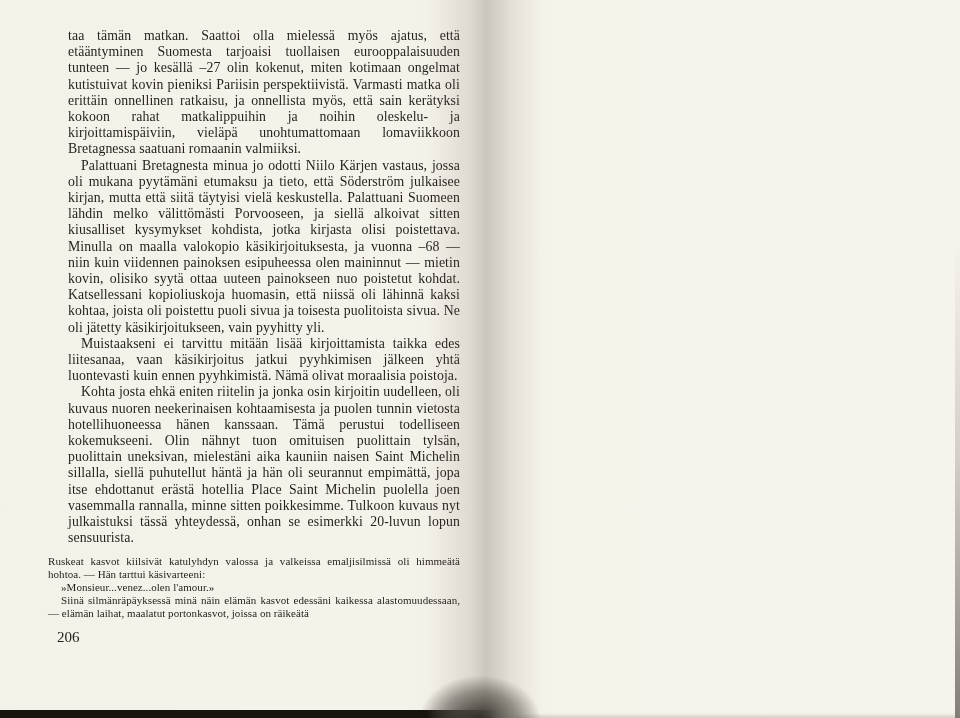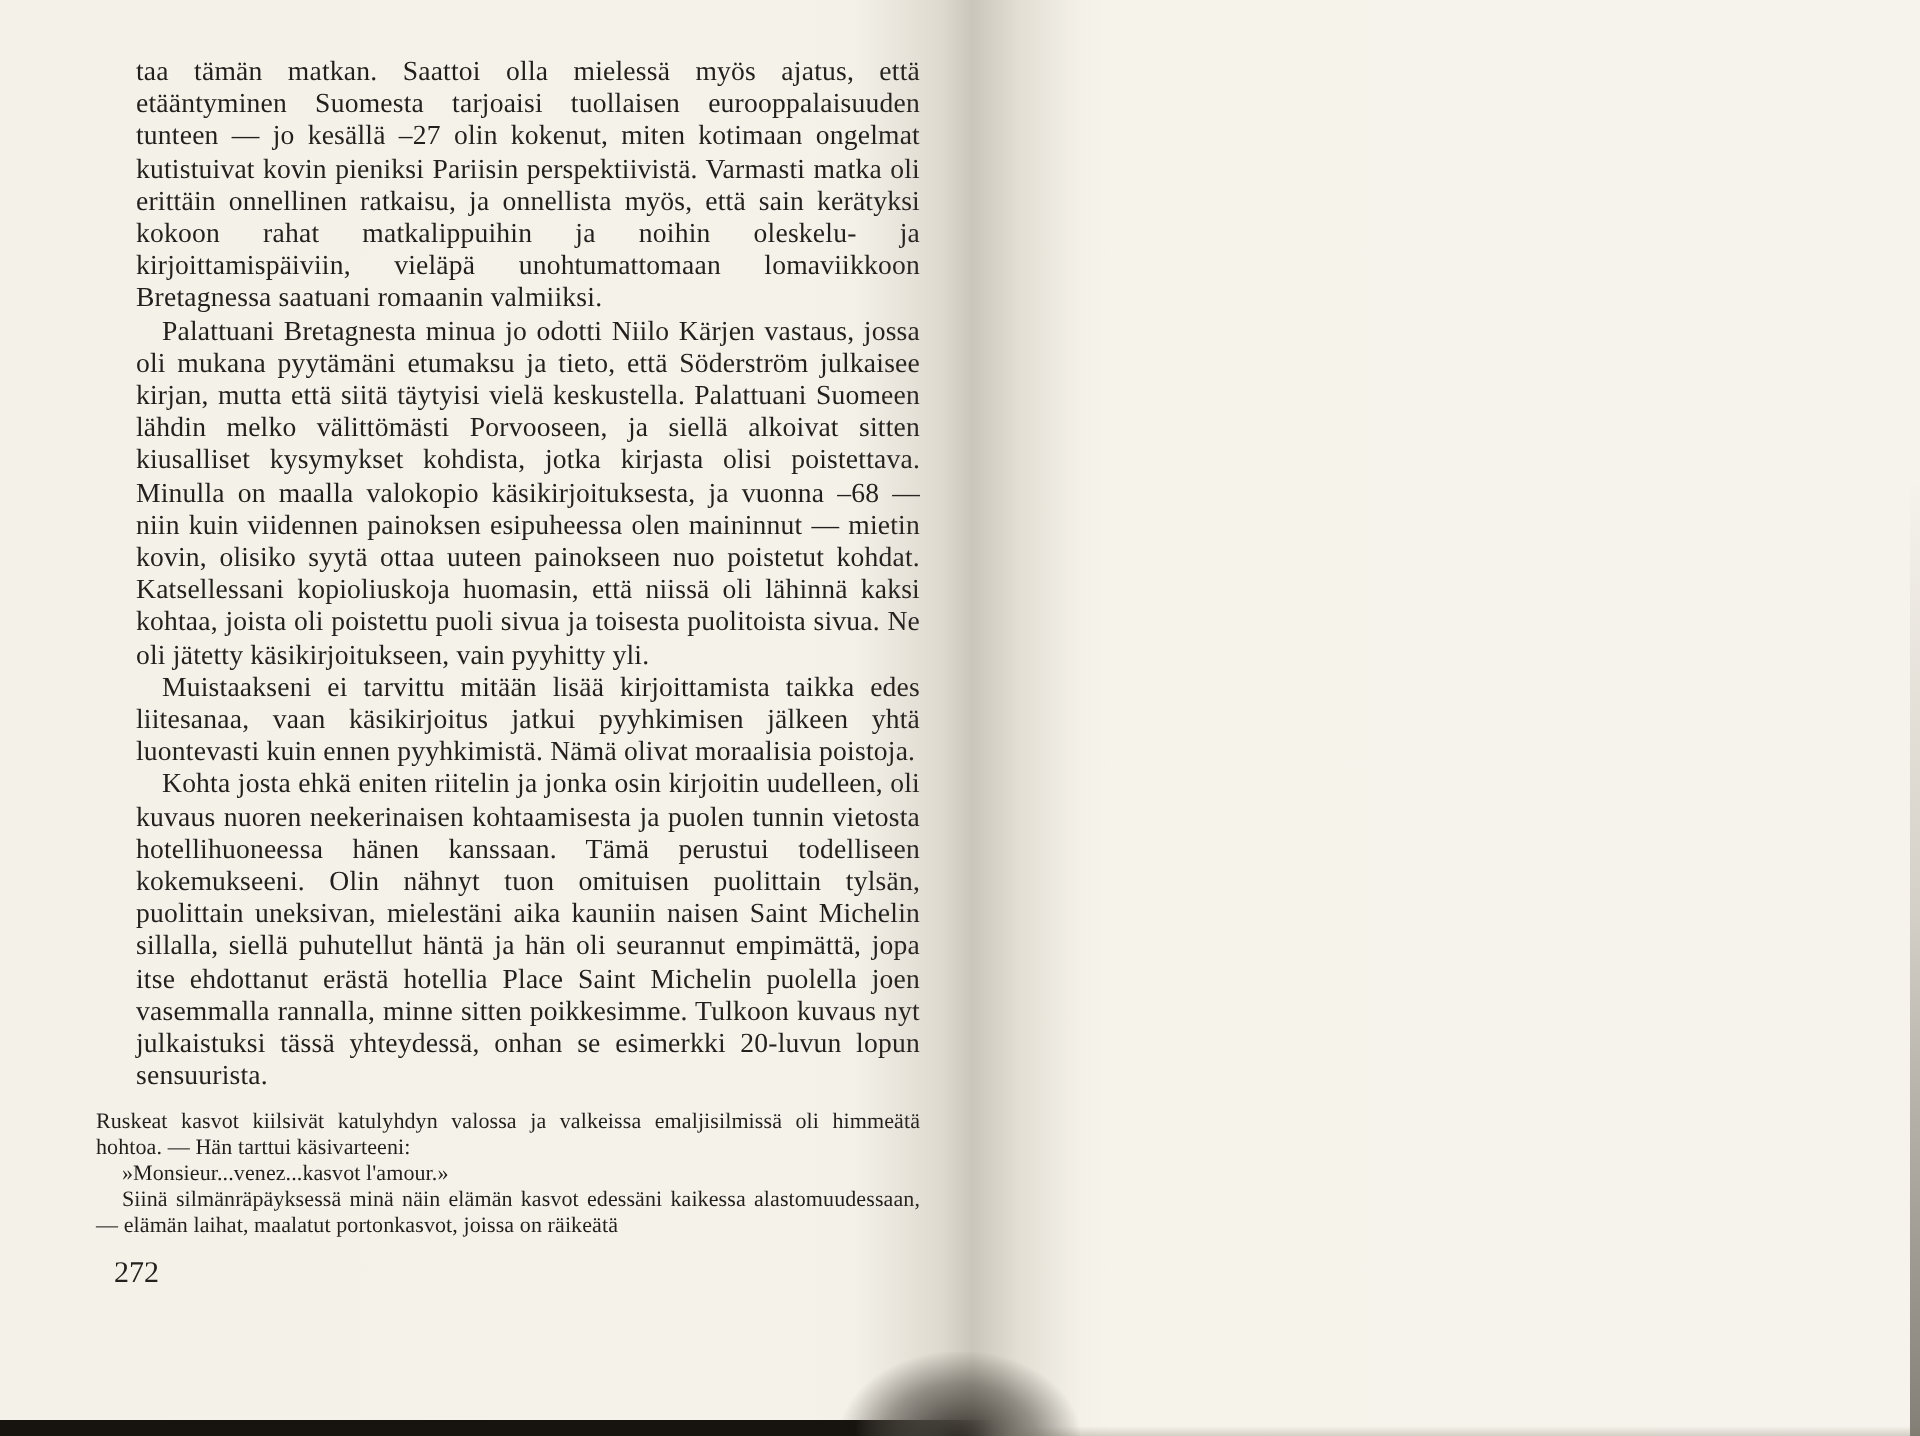--- a/index.html
+++ b/index.html
@@ -63,24 +63,24 @@
 
 <div class="scan">
 
   <div class="page page-left">
     <div class="textblock tb-left">
         <p class="para main">taa tämän matkan. Saattoi olla mielessä myös ajatus, että etääntyminen Suomesta tarjoaisi tuollaisen eurooppalaisuuden tunteen — jo kesällä –27 olin kokenut, miten kotimaan ongelmat kutistuivat kovin pieniksi Pariisin perspektiivistä. Varmasti matka oli erittäin onnellinen ratkaisu, ja onnellista myös, että sain kerätyksi kokoon rahat matkalippuihin ja noihin oleskelu- ja kirjoittamispäiviin, vieläpä unohtumattomaan lomaviikkoon Bretagnessa saatuani romaanin valmiiksi.</p>
         <p class="para main indent">Palattuani Bretagnesta minua jo odotti Niilo Kärjen vastaus, jossa oli mukana pyytämäni etumaksu ja tieto, että Söderström julkaisee kirjan, mutta että siitä täytyisi vielä keskustella. Palattuani Suomeen lähdin melko välittömästi Porvooseen, ja siellä alkoivat sitten kiusalliset kysymykset kohdista, jotka kirjasta olisi poistettava. Minulla on maalla valokopio käsikirjoituksesta, ja vuonna –68 — niin kuin viidennen painoksen esipuheessa olen maininnut — mietin kovin, olisiko syytä ottaa uuteen painokseen nuo poistetut kohdat. Katsellessani kopioliuskoja huomasin, että niissä oli lähinnä kaksi kohtaa, joista oli poistettu puoli sivua ja toisesta puolitoista sivua. Ne oli jätetty käsikirjoitukseen, vain pyyhitty yli.</p>
         <p class="para main indent">Muistaakseni ei tarvittu mitään lisää kirjoittamista taikka edes liitesanaa, vaan käsikirjoitus jatkui pyyhkimisen jälkeen yhtä luontevasti kuin ennen pyyhkimistä. Nämä olivat moraalisia poistoja.</p>
         <p class="para main indent">Kohta josta ehkä eniten riitelin ja jonka osin kirjoitin uudelleen, oli kuvaus nuoren neekerinaisen kohtaamisesta ja puolen tunnin vietosta hotellihuoneessa hänen kanssaan. Tämä perustui todelliseen kokemukseeni. Olin nähnyt tuon omituisen puolittain tylsän, puolittain uneksivan, mielestäni aika kauniin naisen Saint Michelin sillalla, siellä puhutellut häntä ja hän oli seurannut empimättä, jopa itse ehdottanut erästä hotellia Place Saint Michelin puolella joen vasemmalla rannalla, minne sitten poikkesimme. Tulkoon kuvaus nyt julkaistuksi tässä yhteydessä, onhan se esimerkki 20-luvun lopun sensuurista.</p>
         <p class="para quote gap">Ruskeat kasvot kiilsivät katulyhdyn valossa ja valkeissa emaljisilmissä oli himmeätä hohtoa. — Hän tarttui käsivarteeni:</p>
-        <p class="para quote indent">»Monsieur...venez...kasvot l'amour.»</p>
+        <p class="para quote indent">»Monsieur...venez...olen l'amour.»</p>
         <p class="para quote indent">Siinä silmänräpäyksessä minä näin elämän kasvot edessäni kaikessa alastomuudessaan, — elämän laihat, maalatut portonkasvot, joissa on räikeätä</p>
       </div>
-    <div class="page-num pn-left">272</div>
+    <div class="page-num pn-left">206</div>
   </div>
 
   <div class="page page-right">
     
     
   </div>
 
   <div class="gutter-shadow"></div>
   <div class="gutter-bottom-shadow"></div>
   <div class="scan-edge-bottom"></div>

